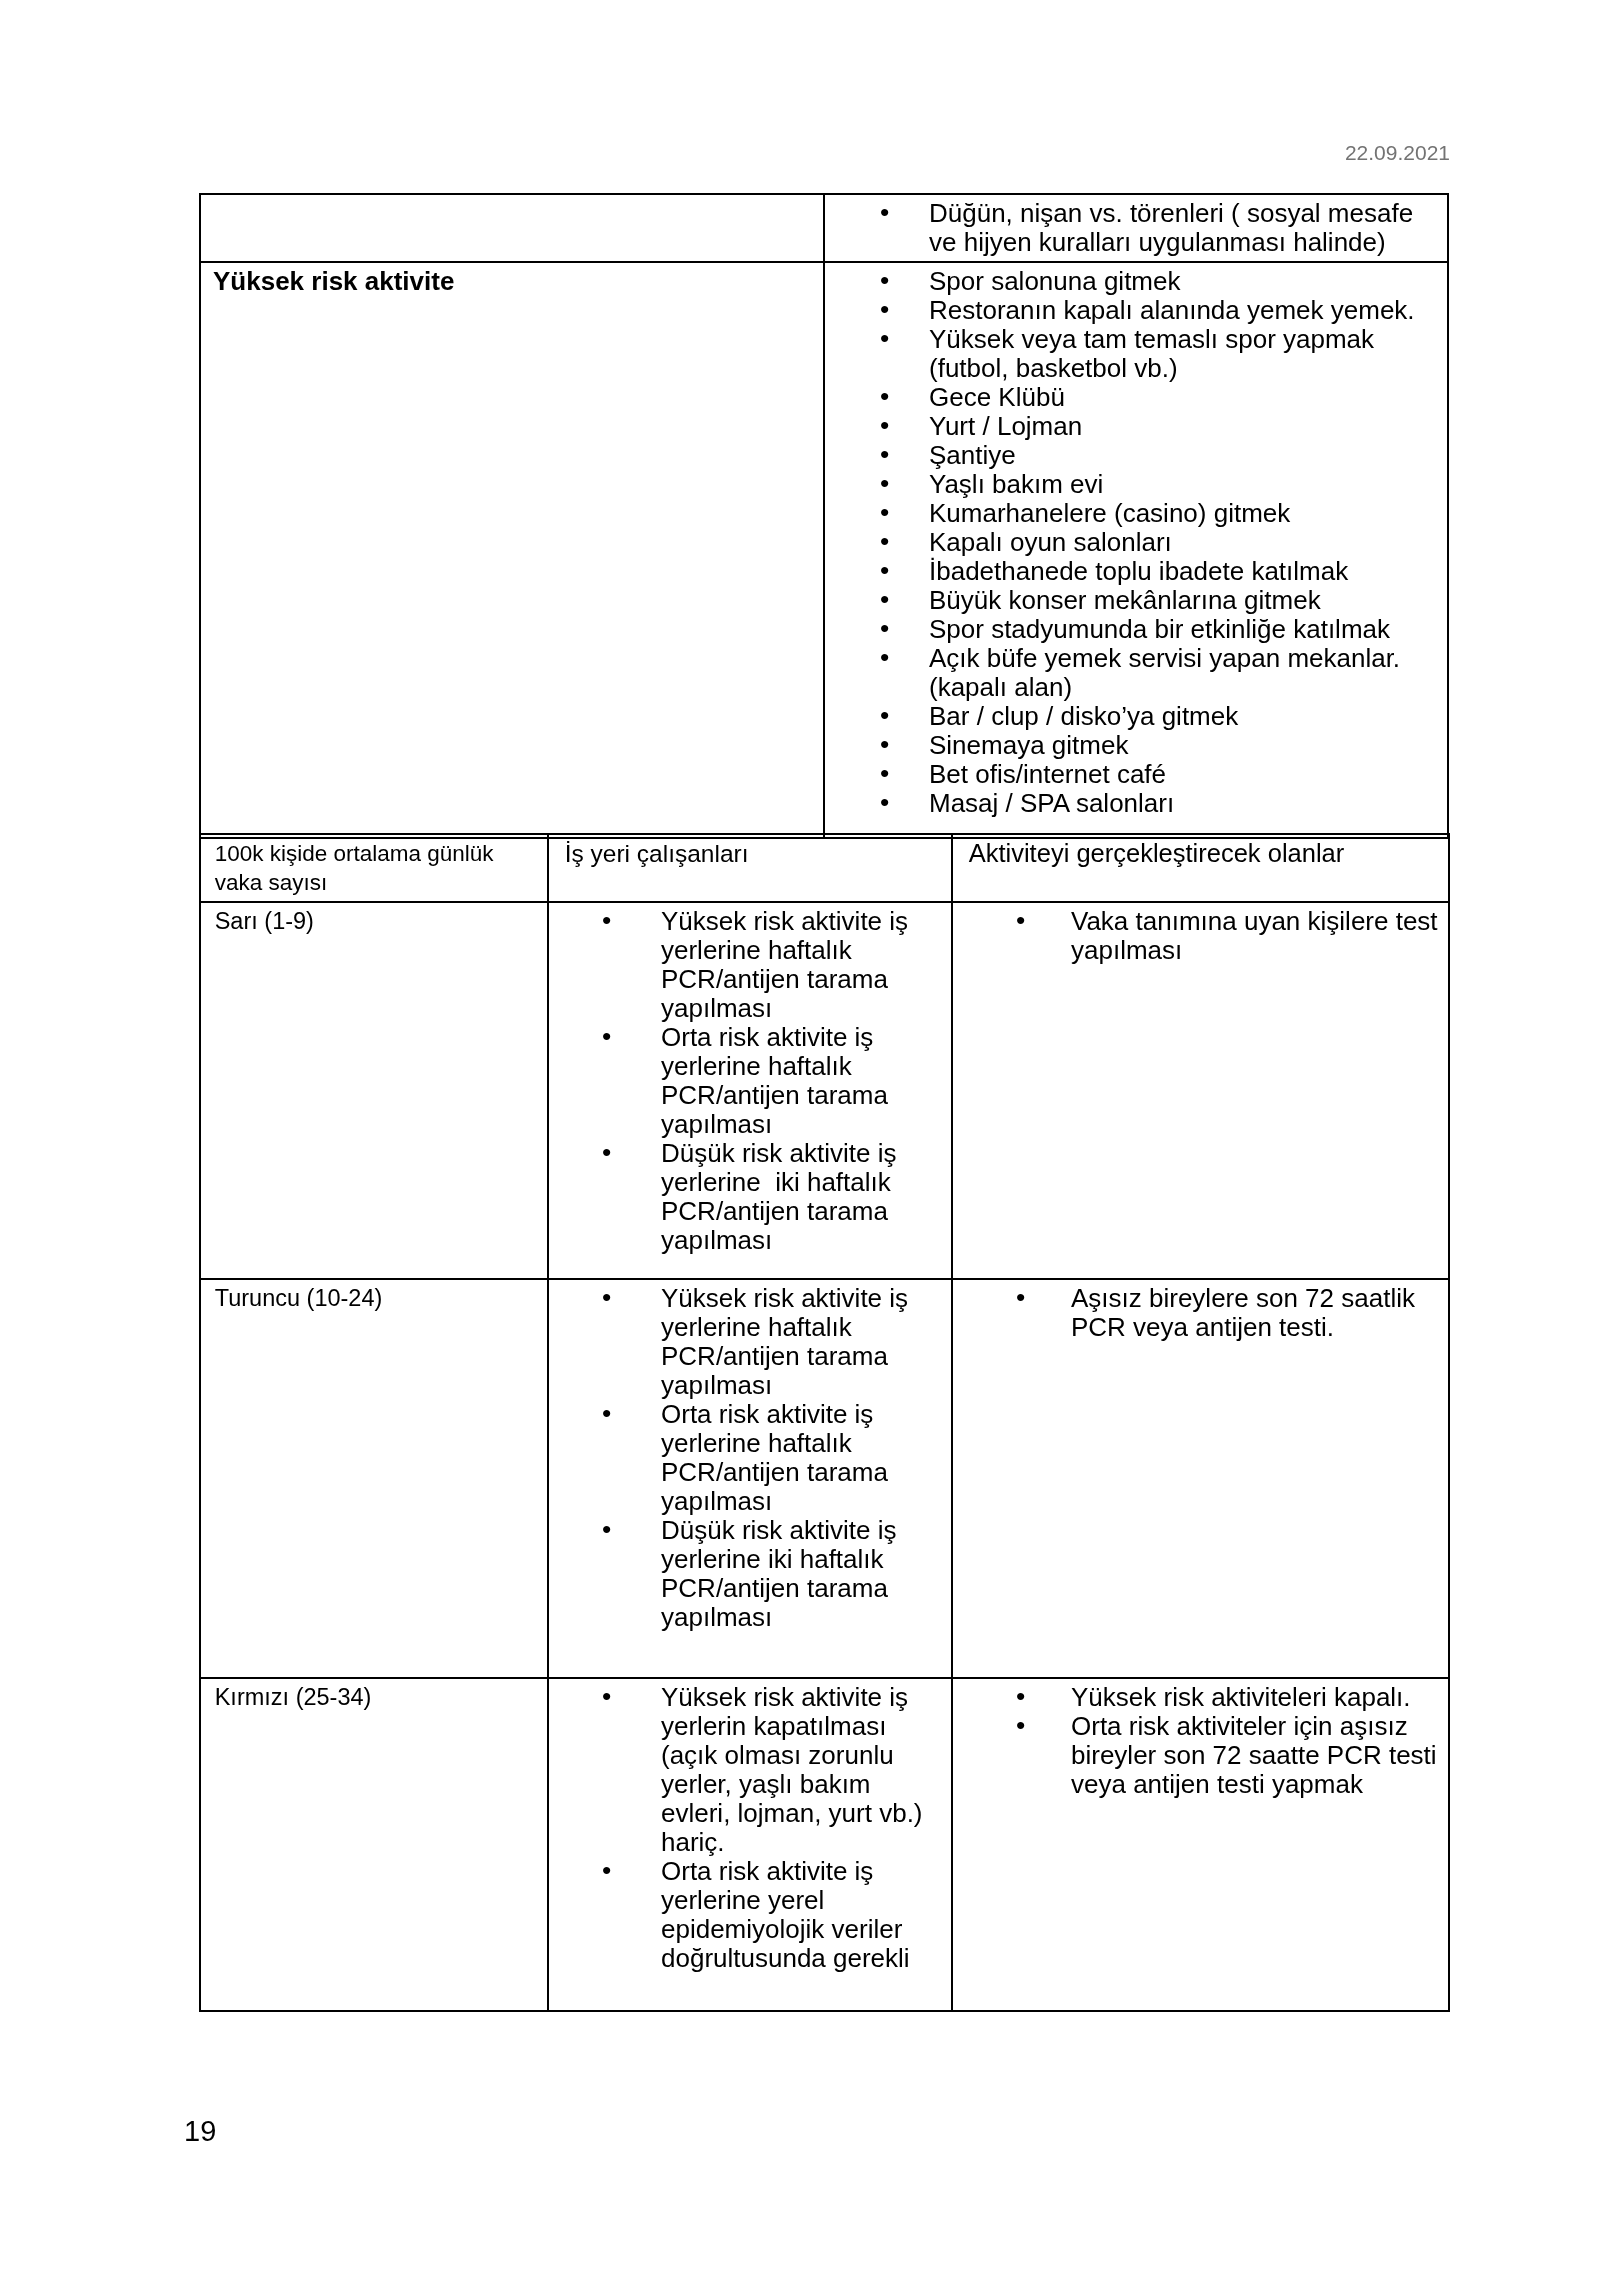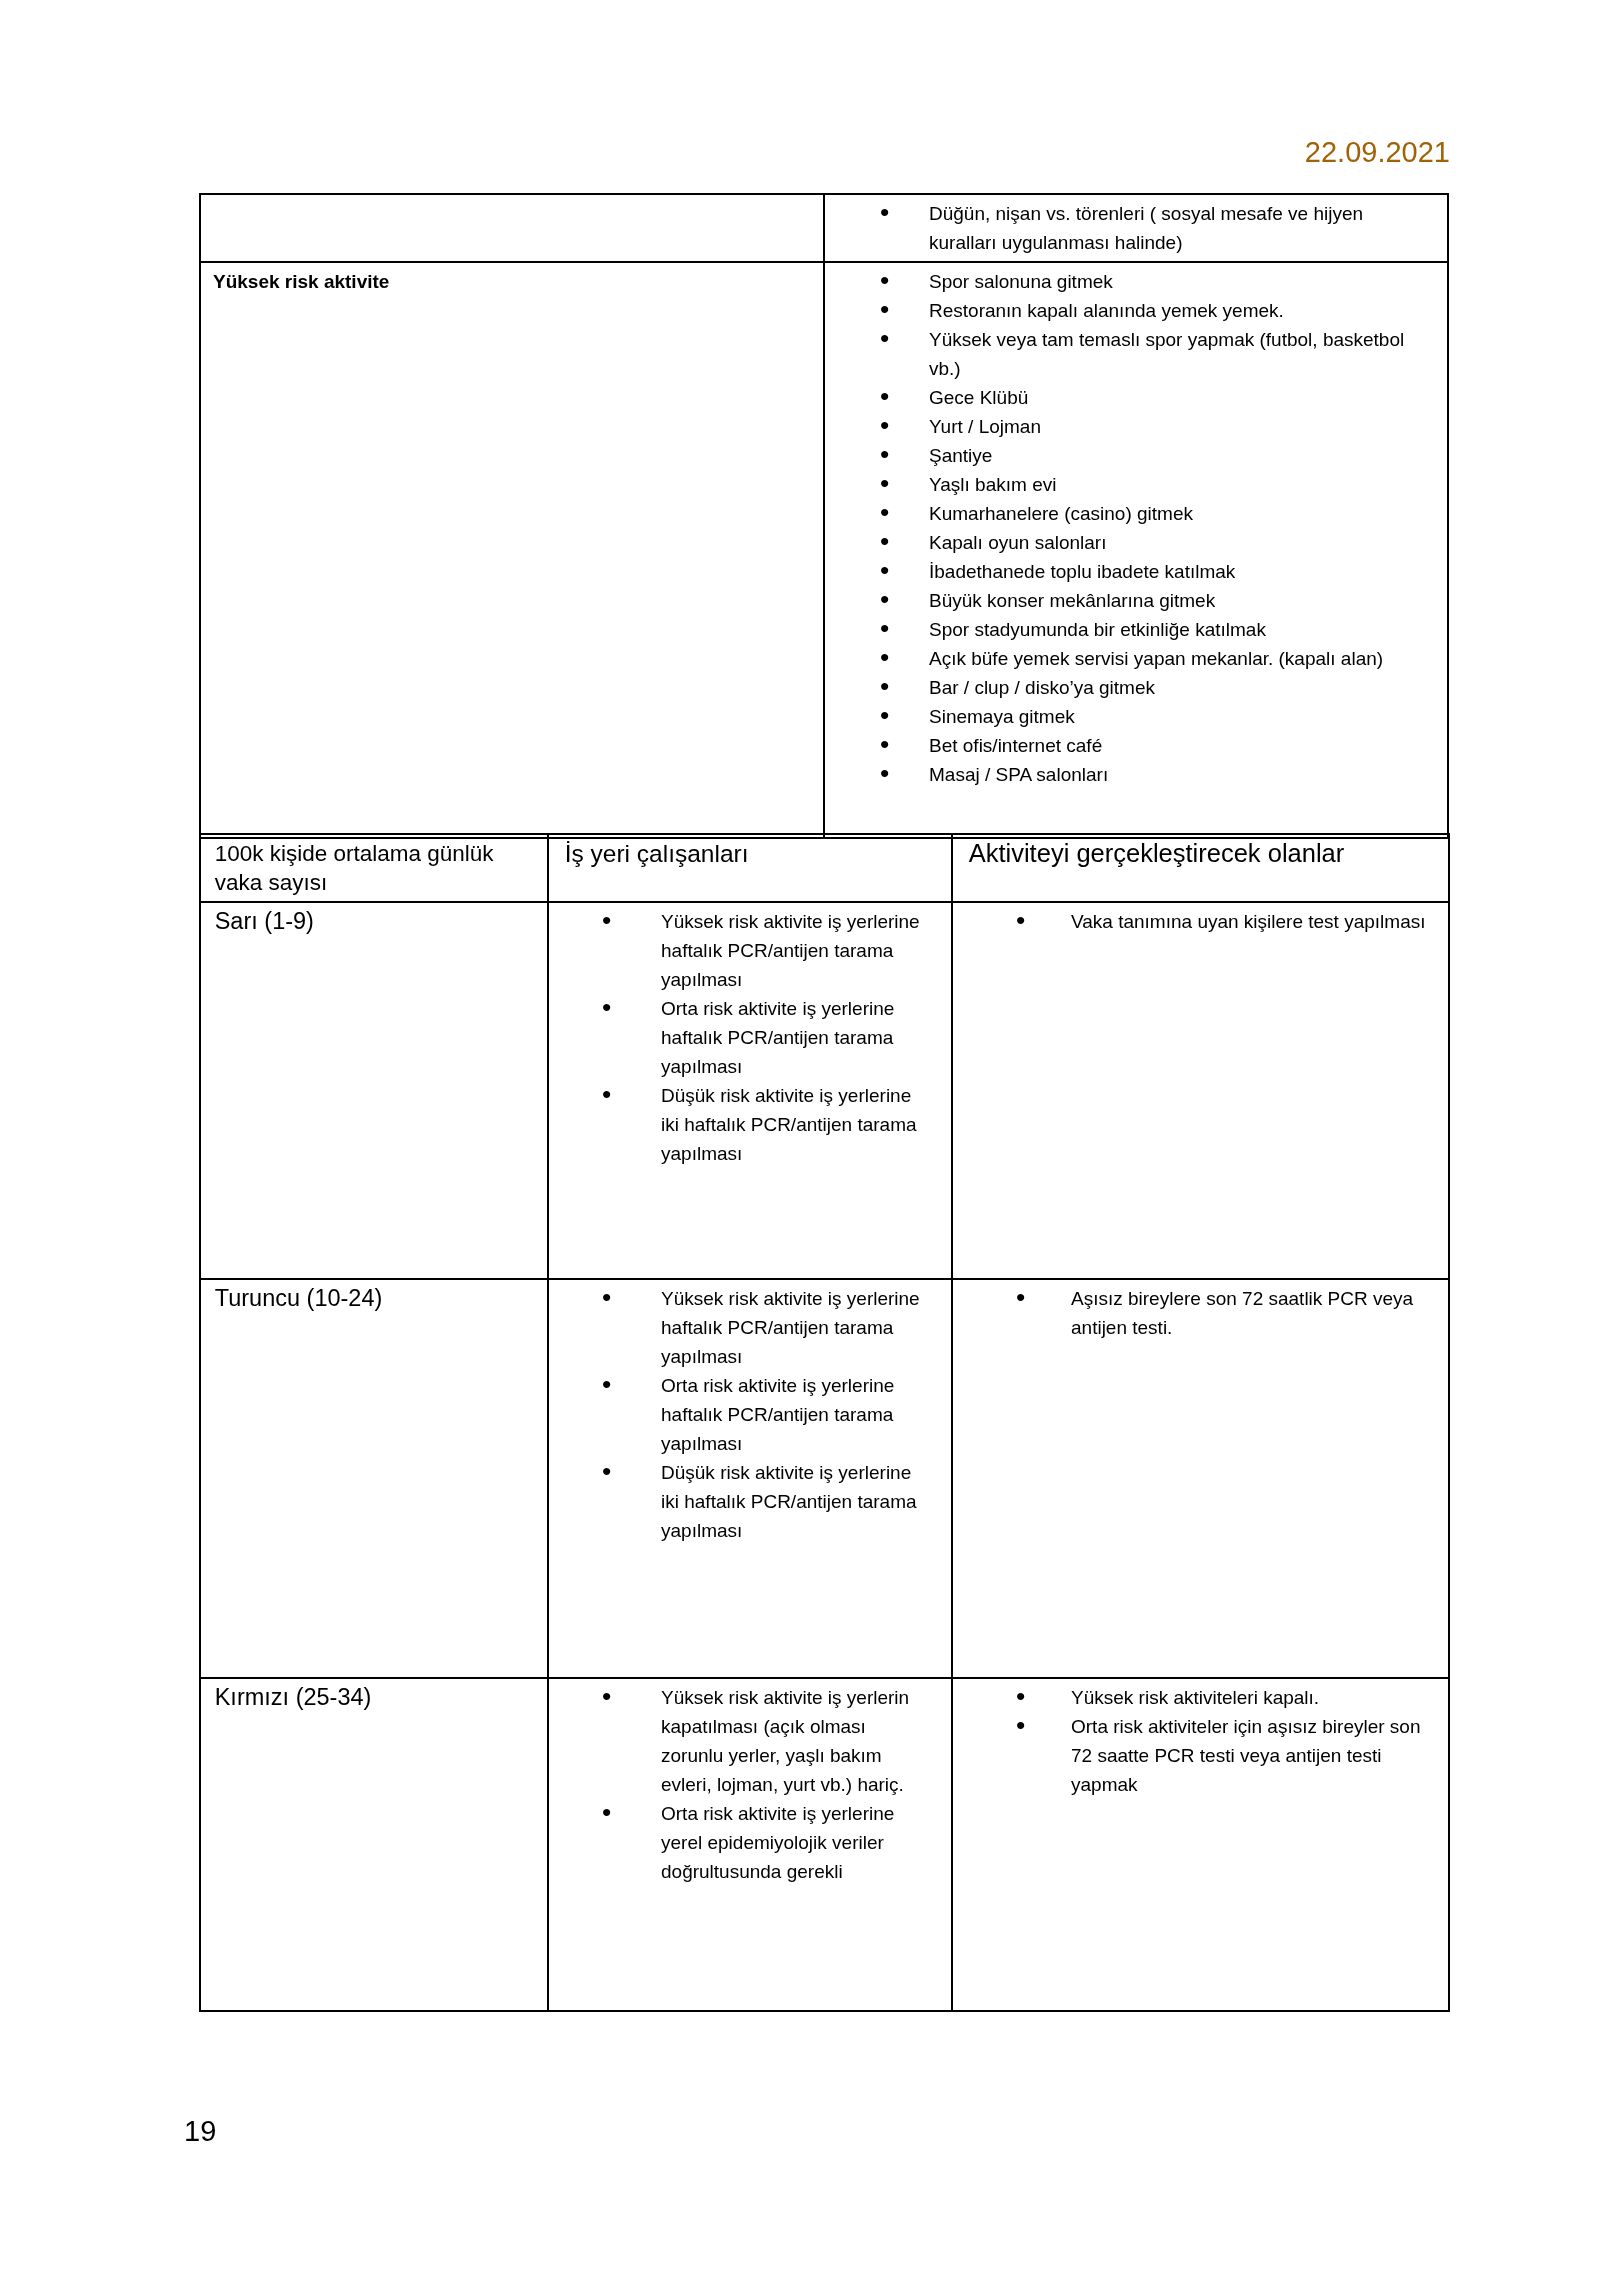--- a/index.html
+++ b/index.html
@@ -13,38 +13,38 @@
     height: 2293px;
     background: #ffffff;
     color: #000000;
     font-family: "Liberation Sans", sans-serif;
     overflow: hidden;
   }
   .doc-date {
     position: absolute;
     top: 136px;
     right: 171px;
-    font-size: 29px;
+    font-size: 21px;
     line-height: 33px;
-    color: #a16207;
+    color: #737373;
   }
   table.doc-table {
     position: absolute;
     left: 199px;
     width: 1249px;
     border-collapse: collapse;
     table-layout: fixed;
   }
   table.t1 { top: 193px; }
   table.t2 { top: 833px; }
   .doc-table td, .doc-table th {
     border: 2px solid #000000;
     vertical-align: top;
     padding: 3.9px 13.7px 3.9px 0;
-    font-size: 19px;
+    font-size: 26px;
     line-height: 29px;
     font-weight: normal;
     text-align: left;
     color: #000000;
   }
   
   .t1 tr.r0 { height: 64px; }
   .t1 tr.r1 { height: 576px; }
   .t1 td.label-cell { padding-left: 12px; font-weight: bold; }
   

